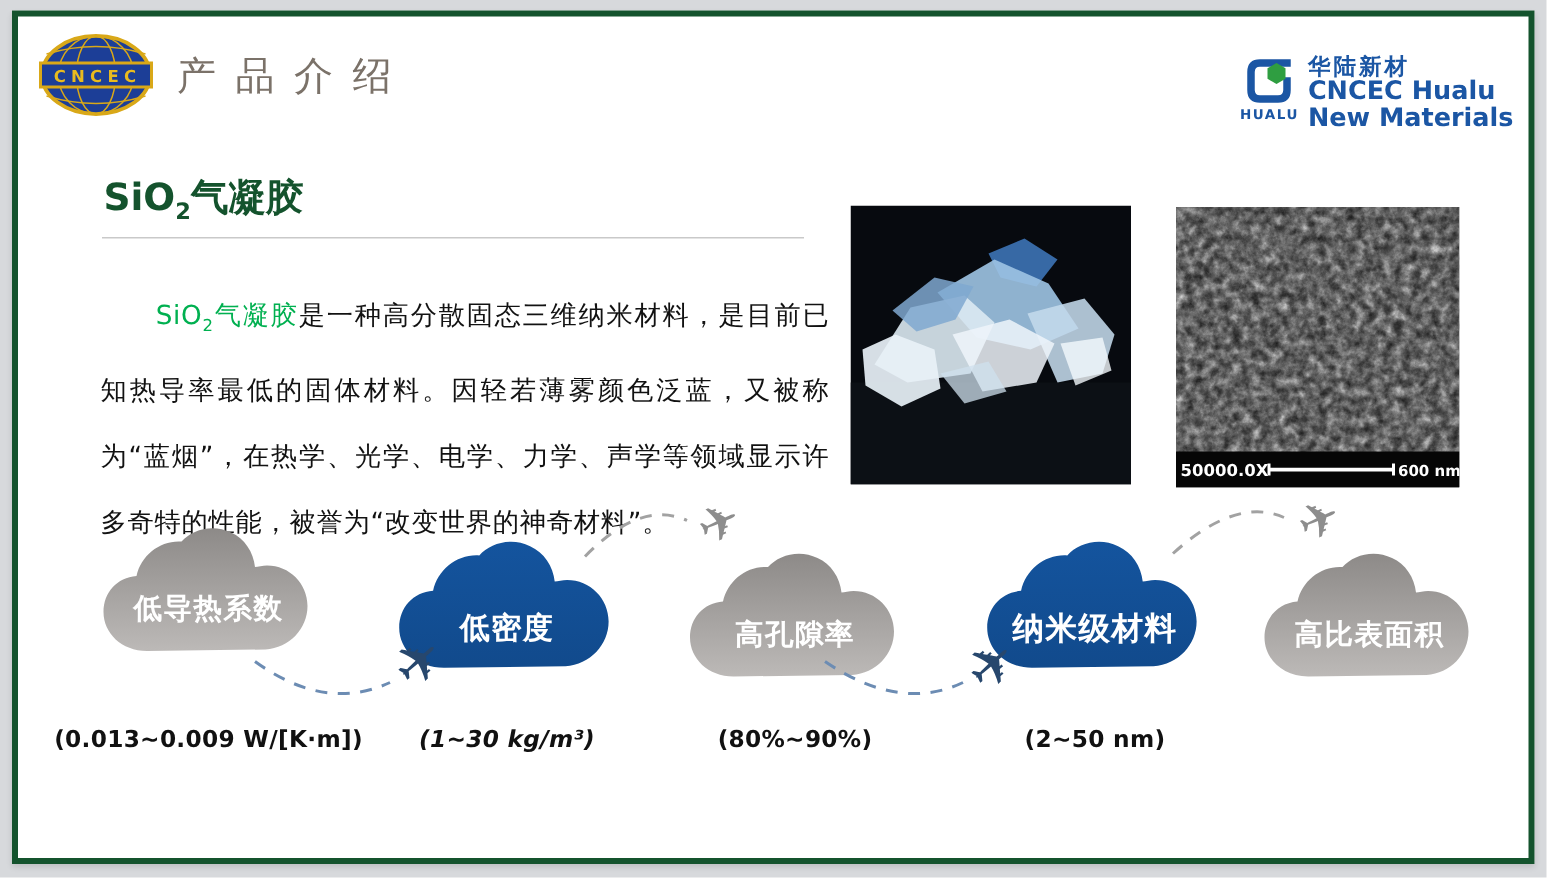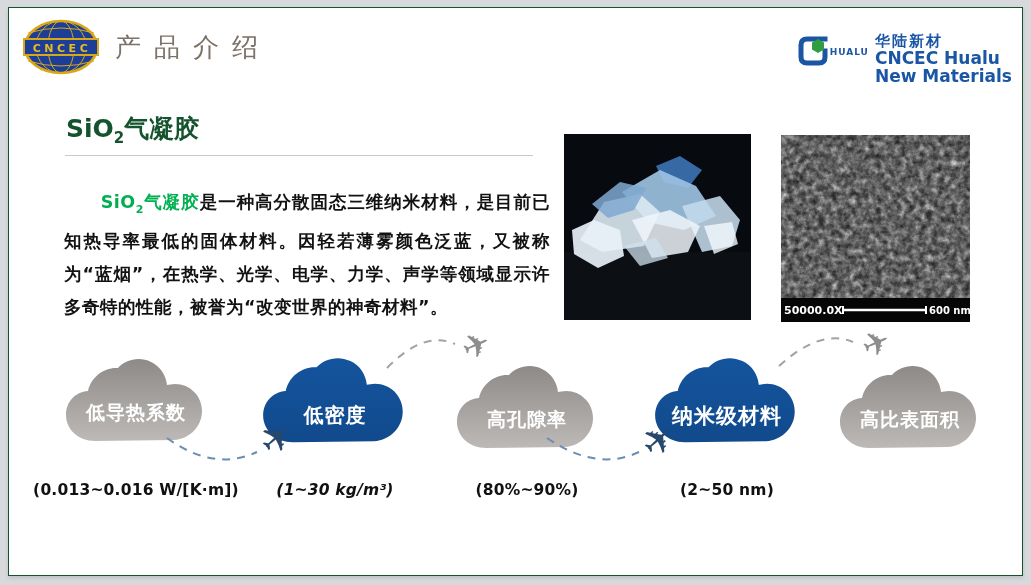--- a/index.html
+++ b/index.html
@@ -4,65 +4,65 @@
 <style>
   html,body{margin:0;padding:0;}
   body{
     width:1031px;height:585px;position:relative;
     background:#d7d9dc;
     font-family:"DejaVu Sans","Liberation Sans",sans-serif;
     overflow:hidden;
   }
   .slide{
     position:absolute;left:8px;top:7px;width:1015px;height:569px;
-    background:#ffffff;border:1px solid #14532d;box-sizing:border-box;
+    background:#ffffff;border:4px solid #14532d;box-sizing:border-box;
     box-shadow:0 2px 4px rgba(0,0,0,.12);
   }
   
   .cncec-logo{position:absolute;left:12px;top:9px;}
   .page-title{
     position:absolute;left:106px;top:22px;
     font-size:26px;font-weight:normal;color:#7b7269;letter-spacing:13px;
   }
   .hualu{position:absolute;right:10px;top:26px;display:flex;align-items:flex-start;}
-  .hualu-mark{display:flex;flex-direction:row;align-items:center;margin-right:6px;}
+  .hualu-mark{display:flex;flex-direction:column;align-items:center;margin-right:6px;}
   .hualu-mark-text{font-size:9px;font-weight:bold;color:#1b56a4;letter-spacing:1px;margin-top:1px;}
   .hualu-text{line-height:1.05;}
   .hualu-cn{font-size:15px;font-weight:bold;color:#1b56a4;letter-spacing:2px;}
   .hualu-en{font-size:17px;font-weight:bold;color:#1b56a4;}
   
   .sec-heading{
     position:absolute;left:57px;top:104px;
     font-size:25px;font-weight:bold;color:#14532d;
   }
   .sec-heading sub{font-size:15px;}
   .sec-underline{
     position:absolute;left:56px;top:147px;width:468px;height:0;
     border-bottom:1px solid #c9c9c9;
   }
   
   .intro{
     position:absolute;left:55px;top:160px;width:486px;
-    font-size:17.5px;font-weight:bold;color:#121212;
-    line-height:33px;text-align:justify;text-indent:2.1em;
+    font-size:17.5px;font-weight:normal;color:#121212;
+    line-height:44px;text-align:justify;text-indent:2.1em;
     letter-spacing:.5px;
   }
   .intro .hl{color:#00b050;}
   .intro sub{font-size:11px;}
   
   .aerogel-photo{position:absolute;left:555px;top:126px;width:187px;height:186px;}
   .sem-image{position:absolute;left:772px;top:127px;width:189px;height:187px;}
   
   .cloud{position:absolute;width:150px;height:90px;}
   .cloud svg{position:absolute;inset:0;}
   .cloud-label{
     position:absolute;left:0;right:0;top:42px;text-align:center;
     color:#fff;font-weight:bold;font-size:19px;letter-spacing:1px;
   }
-  .cloud.c1{left:52px;top:350px;}
+  .cloud.c1{left:52px;top:340px;}
   .cloud.c2{left:249px;top:349px;width:154px;height:94px;}
   .cloud.c2 .cloud-label{top:45px;font-size:20px;}
   .cloud.c3{left:443px;top:357px;}
   .cloud.c4{left:641px;top:349px;width:154px;height:94px;}
   .cloud.c4 .cloud-label{top:45px;font-size:21px;}
   .cloud.c5{left:826px;top:357px;}
   
   .cloud-value{
     position:absolute;width:244px;top:473px;text-align:center;
     font-size:15.5px;font-weight:bold;color:#111;letter-spacing:.2px;
@@ -195,18 +195,18 @@
     <path d="M158,112 Q205,146 248,126" fill="none" stroke="#6c8cb3" stroke-width="2" stroke-dasharray="8 7"></path>
     <text class="plane" transform="translate(276,122) rotate(-42)" font-size="38" fill="#27476d" text-anchor="middle">✈</text>
     <path d="M378,42 Q415,4 446,18" fill="none" stroke="#a2a2a2" stroke-width="2" stroke-dasharray="8 7"></path>
     <text class="plane" transform="translate(472,30) rotate(-24)" font-size="33" fill="#8d8d8d" text-anchor="middle">✈</text>
     <path d="M538,112 Q588,146 630,126" fill="none" stroke="#6c8cb3" stroke-width="2" stroke-dasharray="8 7"></path>
     <text class="plane" transform="translate(658,124) rotate(-42)" font-size="38" fill="#27476d" text-anchor="middle">✈</text>
     <path d="M770,40 Q812,2 844,16" fill="none" stroke="#a2a2a2" stroke-width="2" stroke-dasharray="8 7"></path>
     <text class="plane" transform="translate(872,28) rotate(-24)" font-size="33" fill="#8d8d8d" text-anchor="middle">✈</text>
   </svg>
 
-  <div class="cloud-value v1">(0.013~0.016 W/[K·m])</div>
+  <div class="cloud-value v1">(0.013~0.009 W/[K·m])</div>
   <div class="cloud-value v2">(1~30 kg/m³)</div>
   <div class="cloud-value v3">(80%~90%)</div>
   <div class="cloud-value v4">(2~50 nm)</div>
 
 </div>
 
 </body></html>

